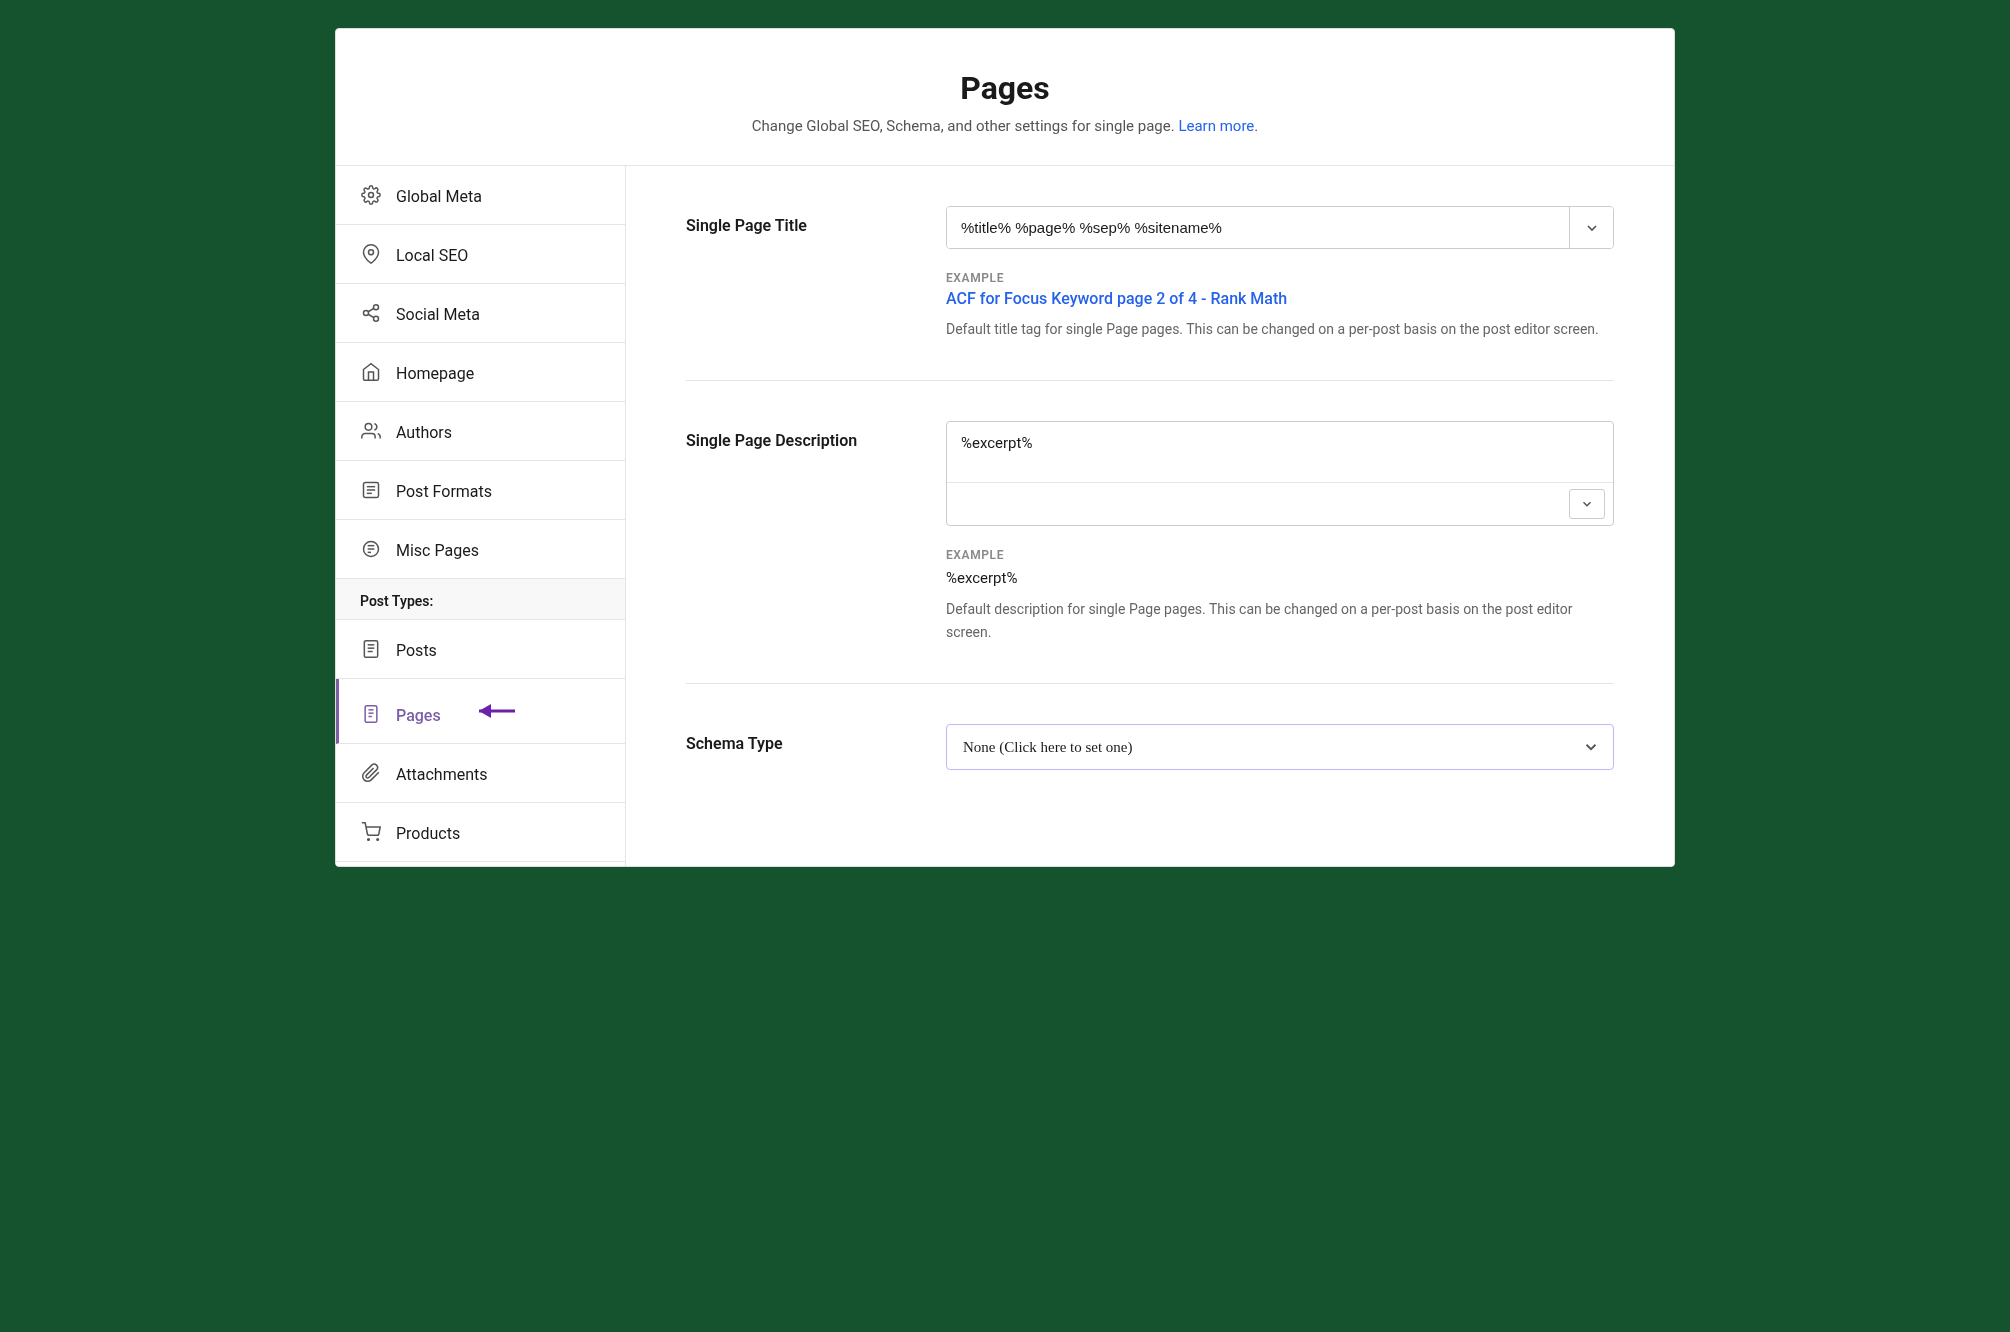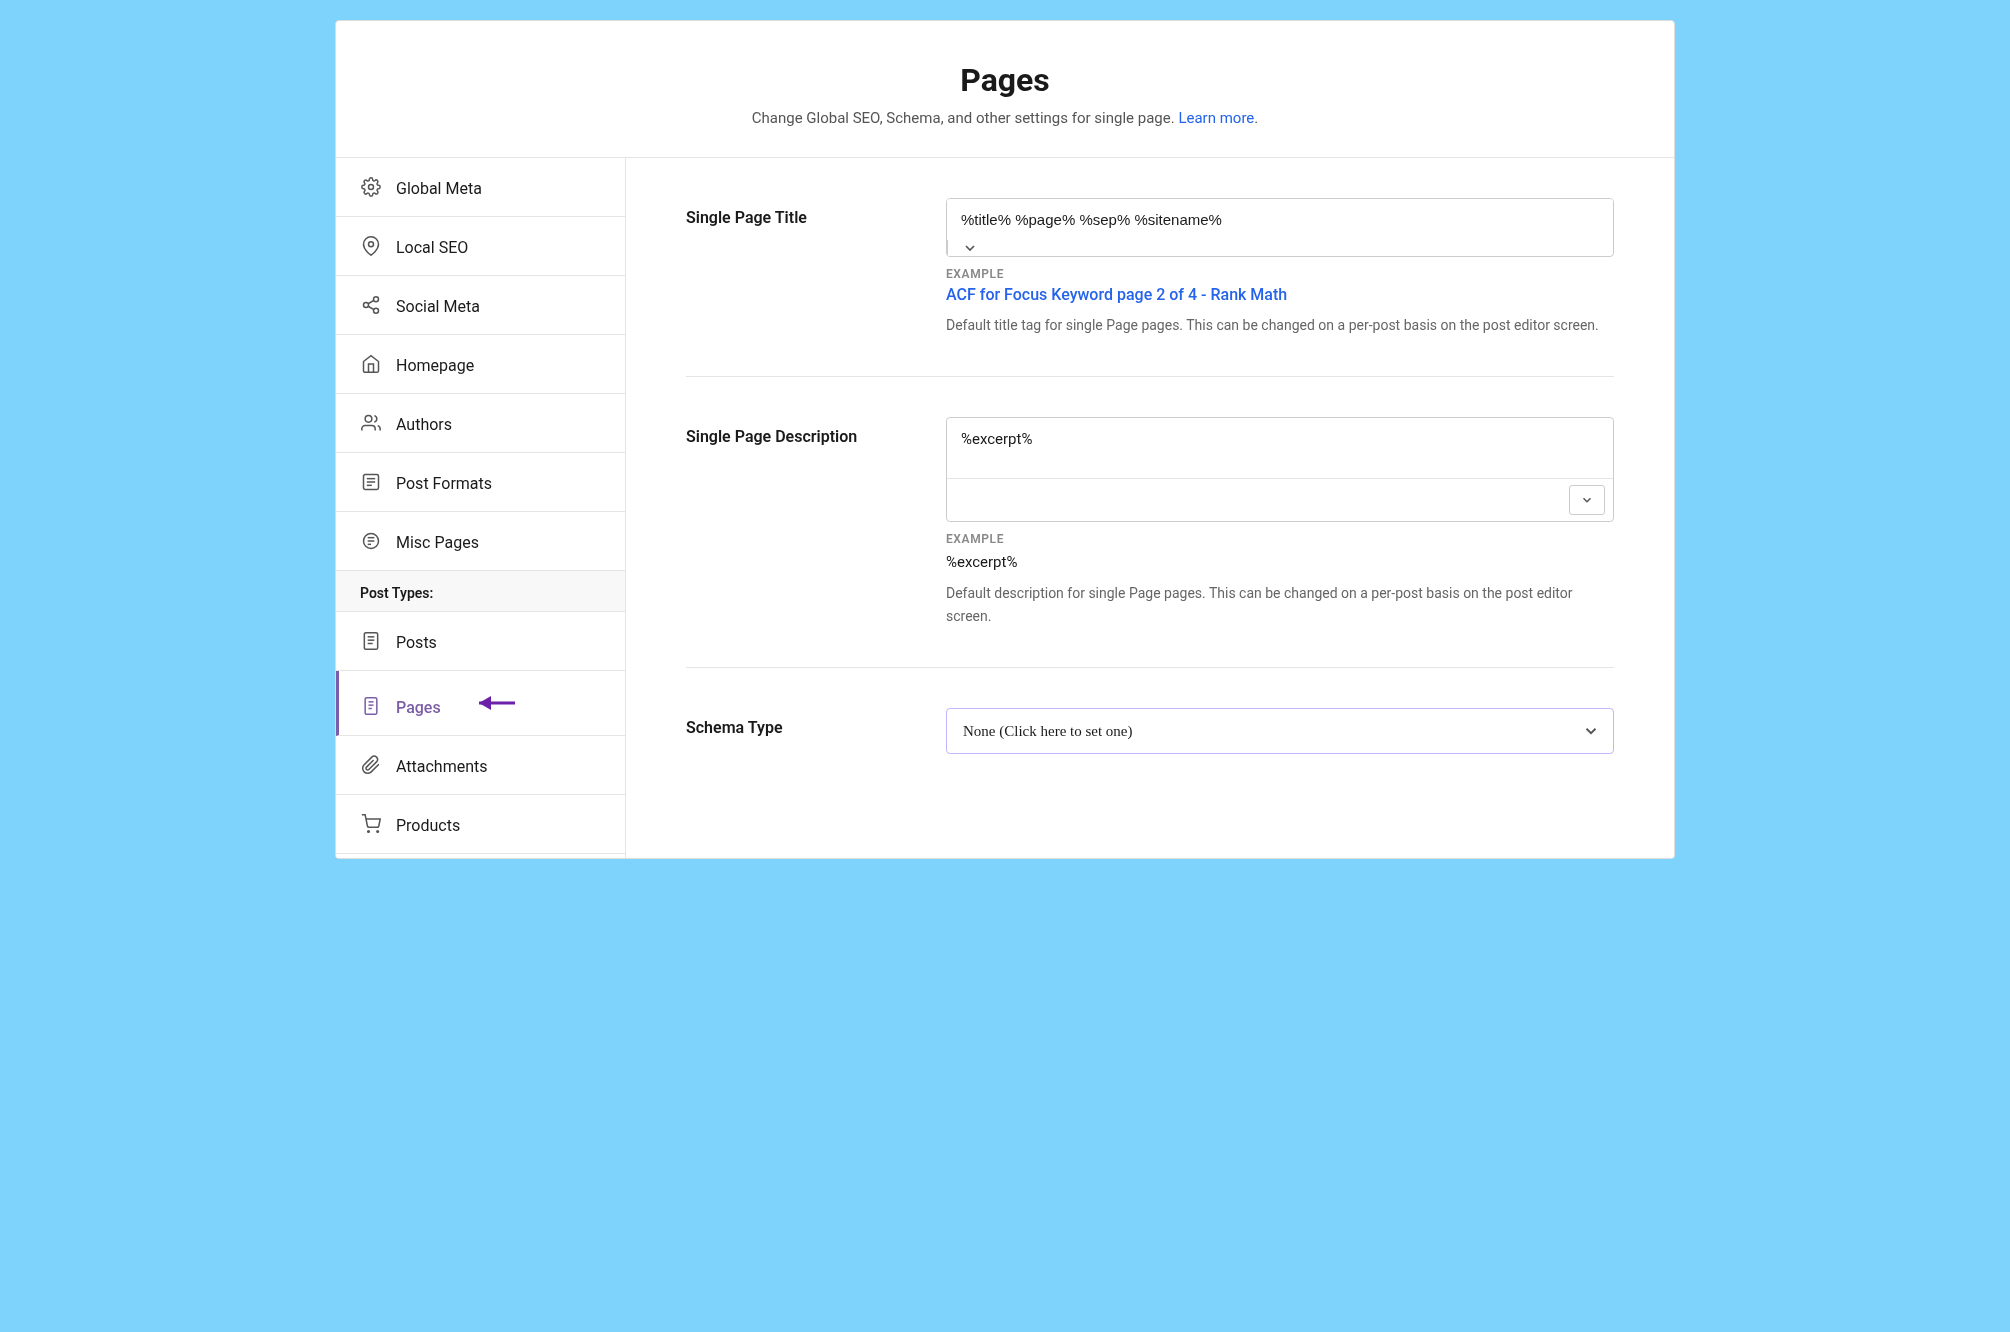--- a/index.html
+++ b/index.html
@@ -2,22 +2,22 @@
 <html><head>
   <meta charset="utf-8">
   <style>
     * { box-sizing: border-box; margin: 0; padding: 0; }
     body {
       font-family: -apple-system, BlinkMacSystemFont, 'Segoe UI', Roboto, sans-serif;
       background: #f0f0f1;
       min-height: 100vh;
     }
     .outer-wrapper {
-      background: #7dd3fc;
-      padding: 20px;
+      background: #14532d;
+      padding: 28px;
       min-height: 100vh;
     }
     .page-container {
       background: #fff;
       border-radius: 4px;
       border: 1px solid #ddd;
       overflow: hidden;
       max-width: 1340px;
       margin: 0 auto;
     }
@@ -119,21 +119,20 @@
     }
     .form-control-wrap {
       flex: 1;
     }
     .input-with-button {
       display: flex;
       border: 1px solid #ccc;
       border-radius: 4px;
       overflow: hidden;
       background: #fff;
-      flex-direction: column;
     }
     .text-input {
       flex: 1;
       padding: 12px 14px;
       font-size: 15px;
       border: none;
       outline: none;
       color: #1a1a1a;
       background: #fff;
     }
@@ -145,21 +144,21 @@
       border-left: 1px solid #ccc;
       background: #fff;
       cursor: pointer;
       color: #555;
     }
     .example-label {
       font-size: 12px;
       font-weight: 600;
       color: #888;
       letter-spacing: 0.05em;
-      margin-top: 10px;
+      margin-top: 22px;
       margin-bottom: 4px;
       text-transform: uppercase;
     }
     .example-title {
       font-size: 16px;
       color: #2563eb;
       margin-bottom: 10px;
       font-weight: 500;
     }
     .example-description {

